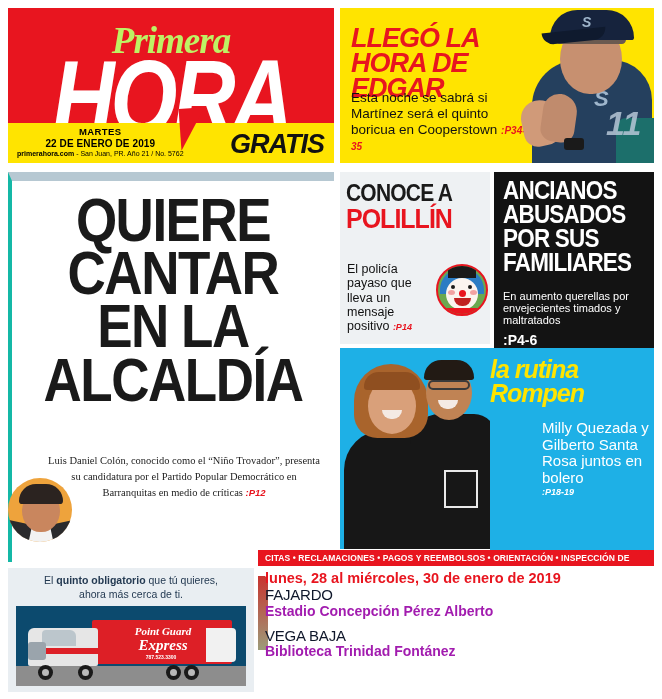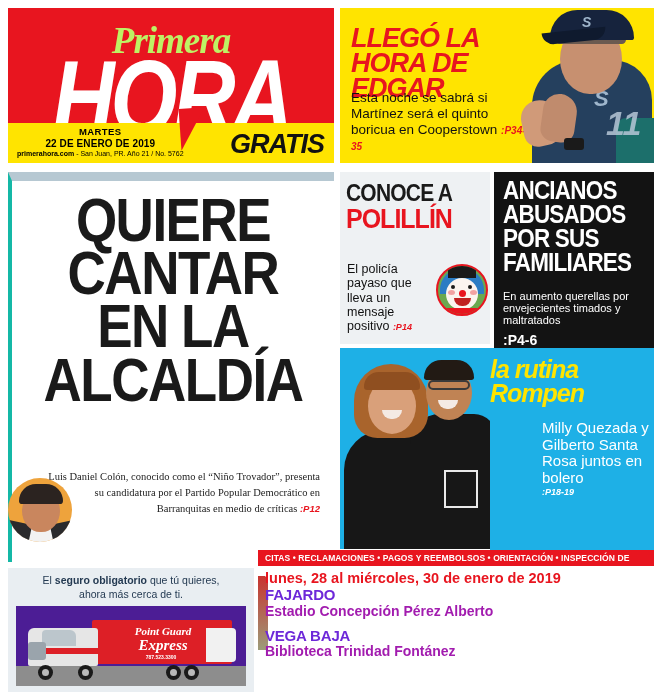--- a/index.html
+++ b/index.html
@@ -66,21 +66,21 @@
   .coach-watch{position:absolute;left:66px;top:130px;width:20px;height:12px;
      background:#1a1a1a;border-radius:3px;}
 
   
   .mainstory{position:absolute;left:8px;top:172px;width:326px;height:390px;
      background:#fff;border-left:4px solid #14b8a6;border-top:9px solid #b6c8d2;
      box-sizing:border-box;}
   .ms-hl{position:absolute;left:0;top:12px;width:100%;text-align:center;
      font-size:53px;line-height:0.87;font-weight:bold;color:#1a1a1a;
      letter-spacing:-1.5px;transform:scaleY(1.16);transform-origin:top center;}
-  .ms-cap{position:absolute;left:36px;top:288px;width:272px;text-align:right;
+  .ms-cap{position:absolute;left:36px;top:272px;width:272px;text-align:center;
      font-family:"Liberation Serif",serif;font-size:10.5px;line-height:1.5;
      color:#222;}
   .ms-cap b{color:#e8151f;font-family:"Liberation Sans",sans-serif;
      font-size:9.5px;font-style:italic;}
   .ms-photo{position:absolute;left:8px;top:478px;width:64px;height:64px;
      border-radius:50%;background:#eea33c;overflow:hidden;z-index:5;}
   .msp-face{position:absolute;left:14px;top:12px;width:38px;height:42px;
      background:#c9865e;border-radius:19px/22px;}
   .msp-hair{position:absolute;left:11px;top:6px;width:44px;height:20px;
      background:#2b2320;border-radius:22px 22px 4px 4px;}
@@ -176,21 +176,21 @@
      background:#ffffff;color:#111;font-size:6.5px;font-weight:bold;
      line-height:13px;padding-left:4px;box-sizing:border-box;}
 
   
   .ad-left{position:absolute;left:8px;top:568px;width:246px;height:124px;
      background:#e9eef2;overflow:hidden;}
   .adl-text{position:absolute;left:0;top:6px;width:100%;text-align:center;
      font-size:10.5px;color:#243a52;line-height:1.3;}
   .adl-text b{font-weight:bold;}
   .adl-scene{position:absolute;left:8px;top:38px;width:230px;height:80px;
-     background:#4c1d95;overflow:hidden;}
+     background:#0c4a6e;overflow:hidden;}
   .adl-road{position:absolute;left:0;bottom:0;width:100%;height:20px;
      background:#8d8d8d;}
   .adl-trailer{position:absolute;left:76px;top:14px;width:140px;height:44px;
      background:#dd1f26;border-radius:2px;}
   .adl-tr-white{position:absolute;left:190px;top:22px;width:30px;height:34px;
      background:#f1f1f1;border-radius:0 4px 4px 0;}
   .adl-logo{position:absolute;left:104px;top:20px;width:86px;color:#fff;
      font-family:"Liberation Serif",serif;font-style:italic;font-weight:bold;
      font-size:11px;line-height:1.05;text-align:center;}
   .adl-logo .lg2{font-size:15px;display:block;}
@@ -209,21 +209,21 @@
   .wheel i{position:absolute;left:4px;top:4px;width:7px;height:7px;
      background:#b9b9b9;border-radius:50%;display:block;}
 
   .ad-right{position:absolute;left:258px;top:550px;width:396px;height:124px;
      background:#fff;overflow:hidden;}
   .adr-strip{position:absolute;left:0;top:0;width:100%;height:16px;
      background:#e8151f;color:#fff;font-size:8.5px;font-weight:bold;
      line-height:16px;padding-left:7px;box-sizing:border-box;letter-spacing:.1px;}
   .adr-body{position:absolute;left:7px;top:20px;width:386px;}
   .adr-date{font-size:14.5px;color:#e8151f;font-weight:bold;line-height:1.2;}
-  .adr-city{font-size:15px;color:#6d28d9;font-weight:bold;line-height:1.05;
+  .adr-city{font-size:15px;color:#0f172a;font-weight:normal;line-height:1.05;
      letter-spacing:-.2px;}
   .adr-venue{font-size:14px;color:#a21caf;font-weight:bold;line-height:1.25;}
   .adr-gap{height:7px;}
   .adr-sidephoto{position:absolute;left:0;top:26px;width:10px;height:74px;
      background:linear-gradient(#c8342f,#9c9c7a);}
 </style>
 </head>
 <body>
 
 <div class="page">
@@ -318,21 +318,21 @@
     <div class="rom-hl">
       <div>la rutina</div>
       <div>Rompen</div>
     </div>
     <div class="rom-sub"><span>Milly Quezada y Gilberto Santa Rosa juntos en bolero</span><span class="rom-pg">:P18-19</span></div>
     <div class="rom-credit">Para Primera Hora / Enid M. Salgado Mercado</div>
   </div>
 
   <div class="ad-left">
     <div class="adl-text">
-      <span>El </span><b>seguro obligatorio</b><span> que tú quieres,</span><br>
+      <span>El </span><b>quinto obligatorio</b><span> que tú quieres,</span><br>
       <span>ahora más cerca de ti.</span>
     </div>
     <div class="adl-scene">
       <div class="adl-road"></div>
       <div class="adl-trailer"></div>
       <div class="adl-tr-white"></div>
       <div class="adl-logo">
         <span>Point Guard</span>
         <span class="lg2">Express</span>
       </div>

